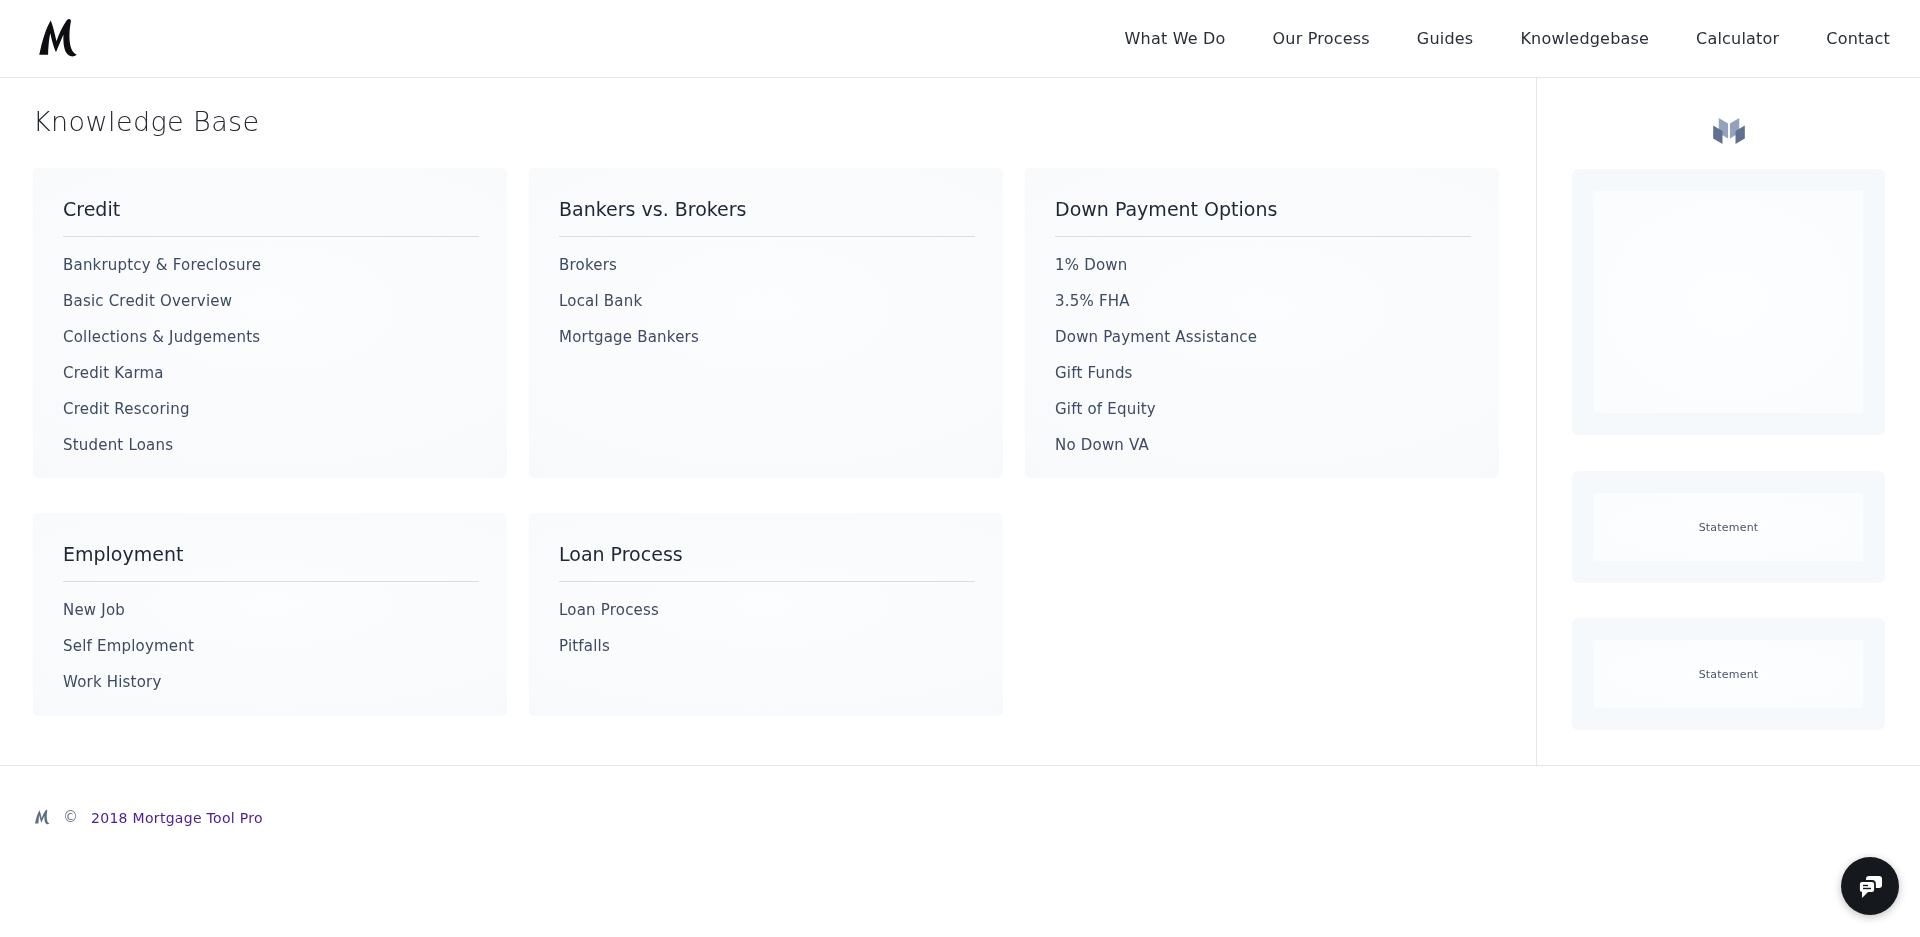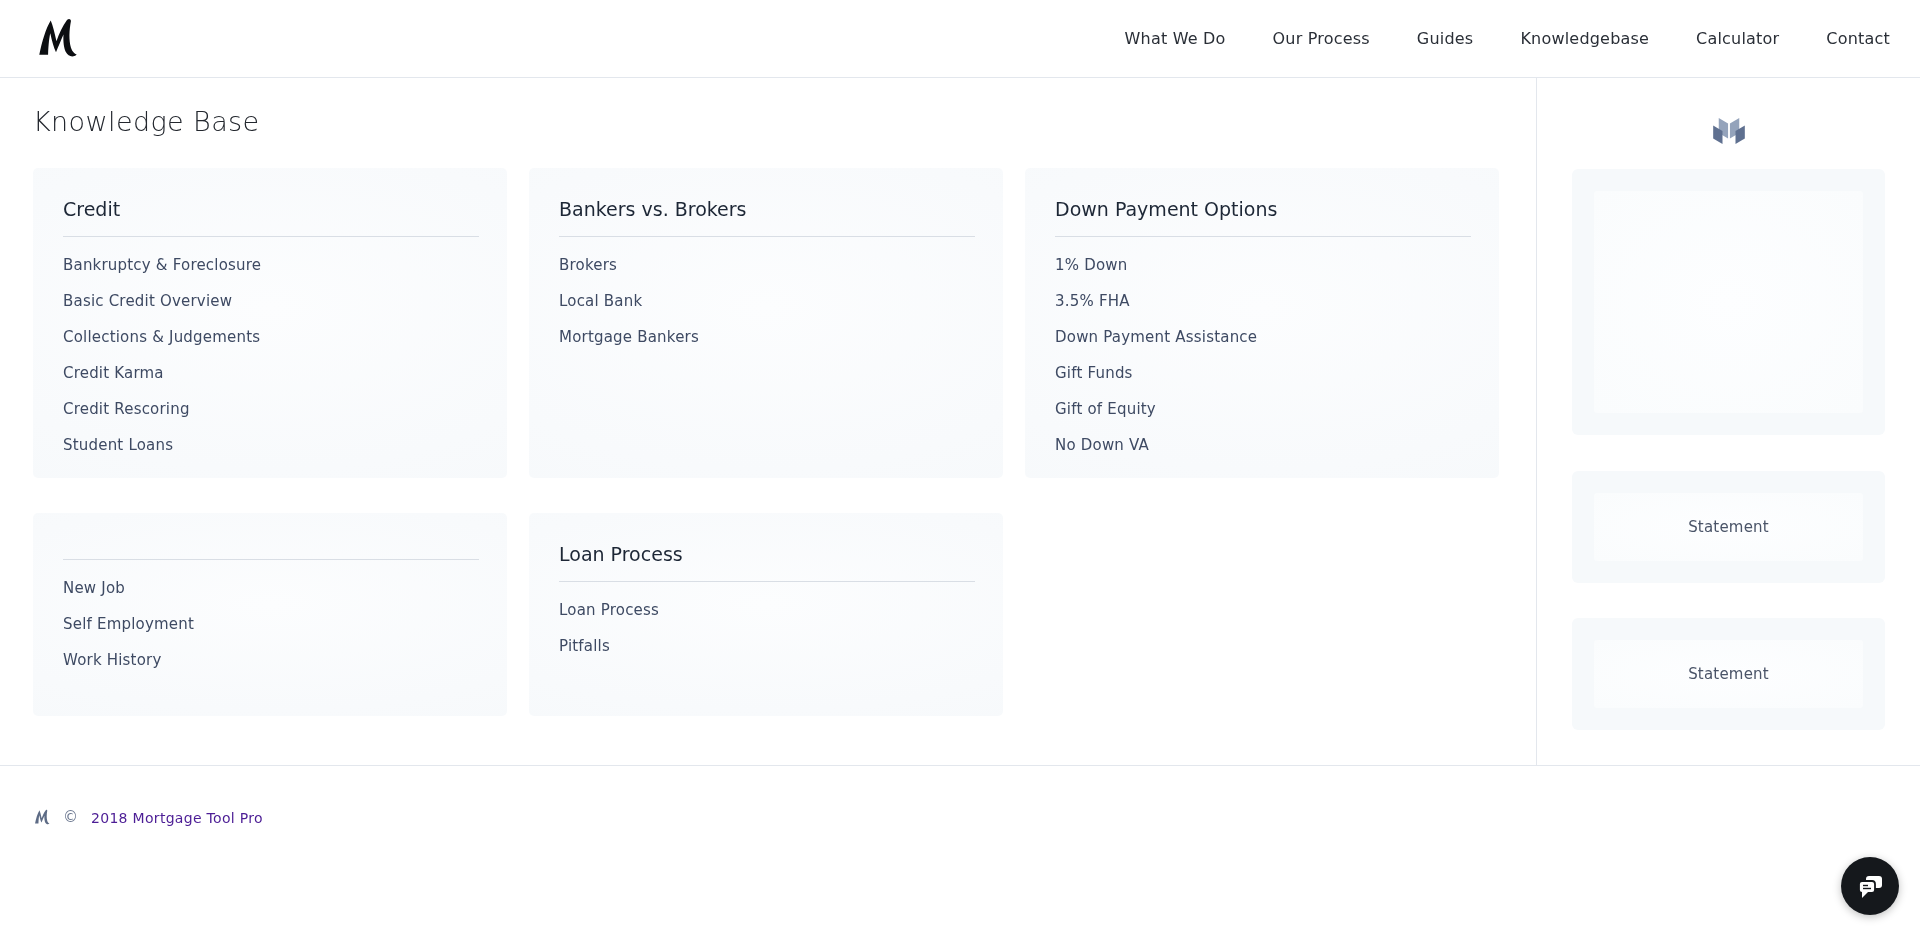--- a/index.html
+++ b/index.html
@@ -47,21 +47,21 @@
   .sidebar { flex:1; padding-top:40px; display:flex; flex-direction:column; align-items:center; }
   .book-icon { width:40px; height:28px; margin-bottom:23px; }
   .side-card {
     width:313px; border-radius:6px; padding:22px;
     background:#f6f9fb;
   }
   .side-card .inner {
     width:100%; height:100%; border-radius:3px;
     background:radial-gradient(ellipse 100% 100% at 50% 50%, #fdfeff 0%, #fafcfd 70%, #f8fafc 100%);
     display:flex; align-items:center; justify-content:center;
-    font-size:15px; color:#4a5468; letter-spacing:.2px;
+    font-size:11px; color:#4a5468; letter-spacing:.2px;
   }
   .side-card.tall { height:267px; margin-bottom:36px; }
   .side-card.short { height:112px; margin-bottom:35px; }
 
   
   .footer { height:170px; padding:42px 0 0 33px; }
   .footer-row { display:flex; align-items:center; gap:13px; }
   .logo-m-small { width:17px; height:19px; display:block; }
   .copyright-symbol { font-size:15px; color:#6e7a92; line-height:1; }
   .footer-text { font-size:14px; color:#4c1d95; letter-spacing:.3px; }
@@ -151,20 +151,21 @@
 
   <a class="card-link">Gift Funds</a>
 
   <a class="card-link">Gift of Equity</a>
 
   <a class="card-link">No Down VA</a>
 </div>
   </div>
 
   <div class="card">
+    <div class="card-title">Employment</div>
     <div class="card-divider"></div>
     <div class="card-links">
   <a class="card-link">New Job</a>
 
   <a class="card-link">Self Employment</a>
 
   <a class="card-link">Work History</a>
 </div>
   </div>
 

